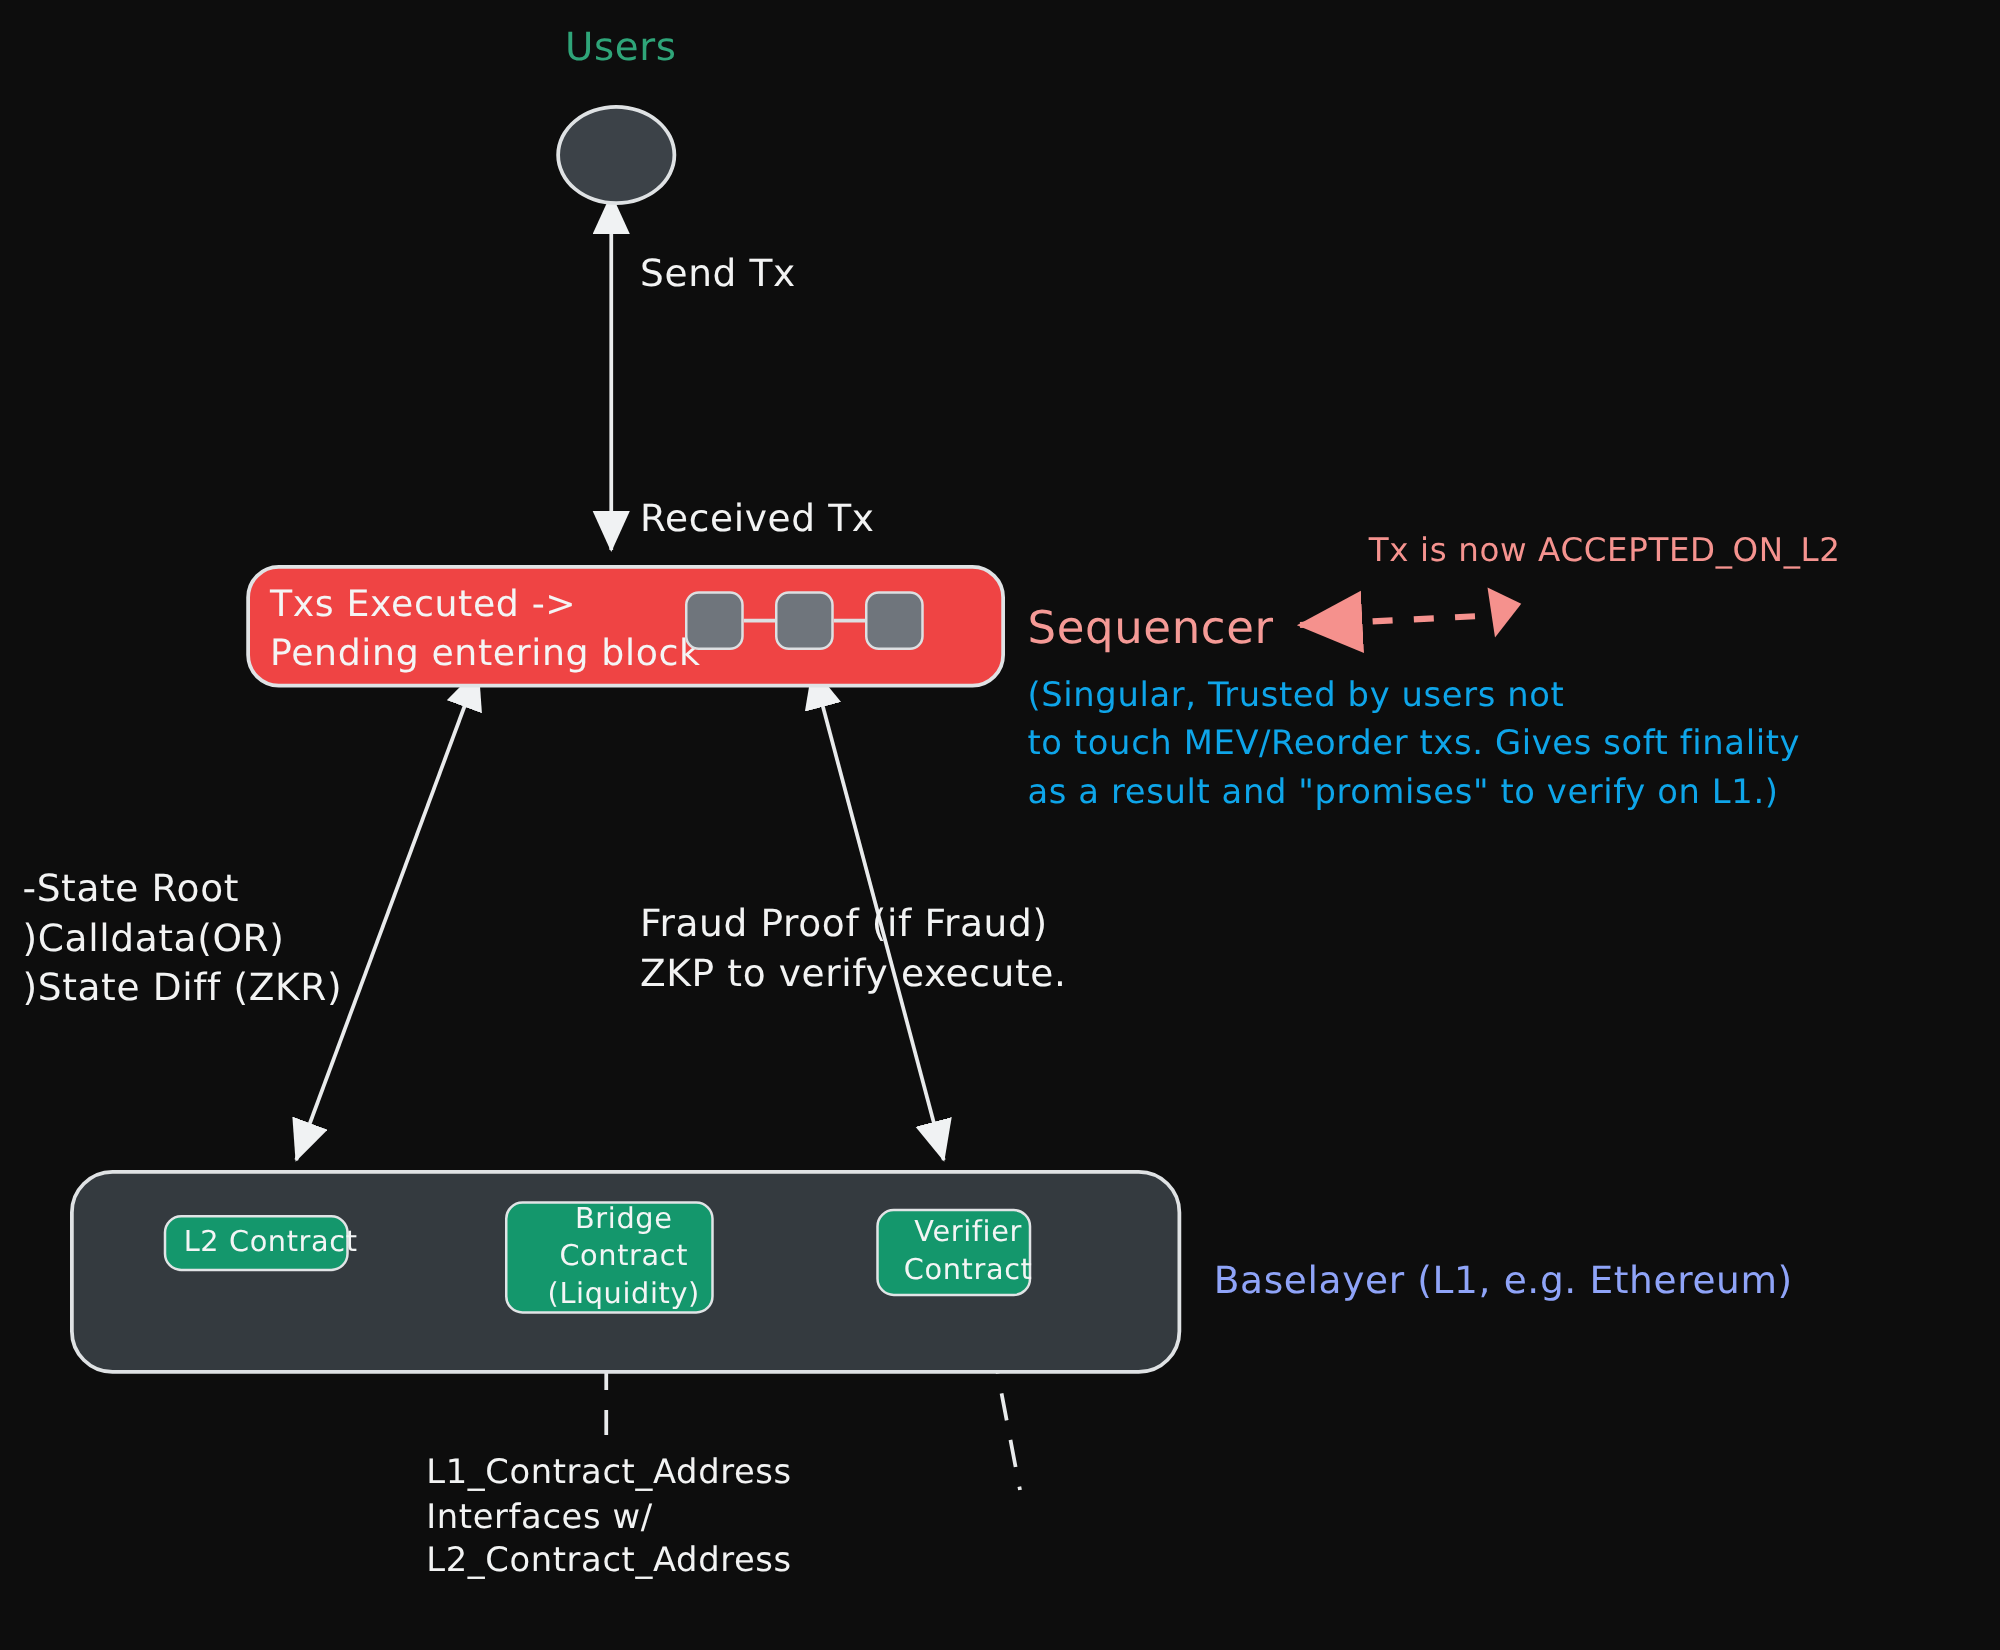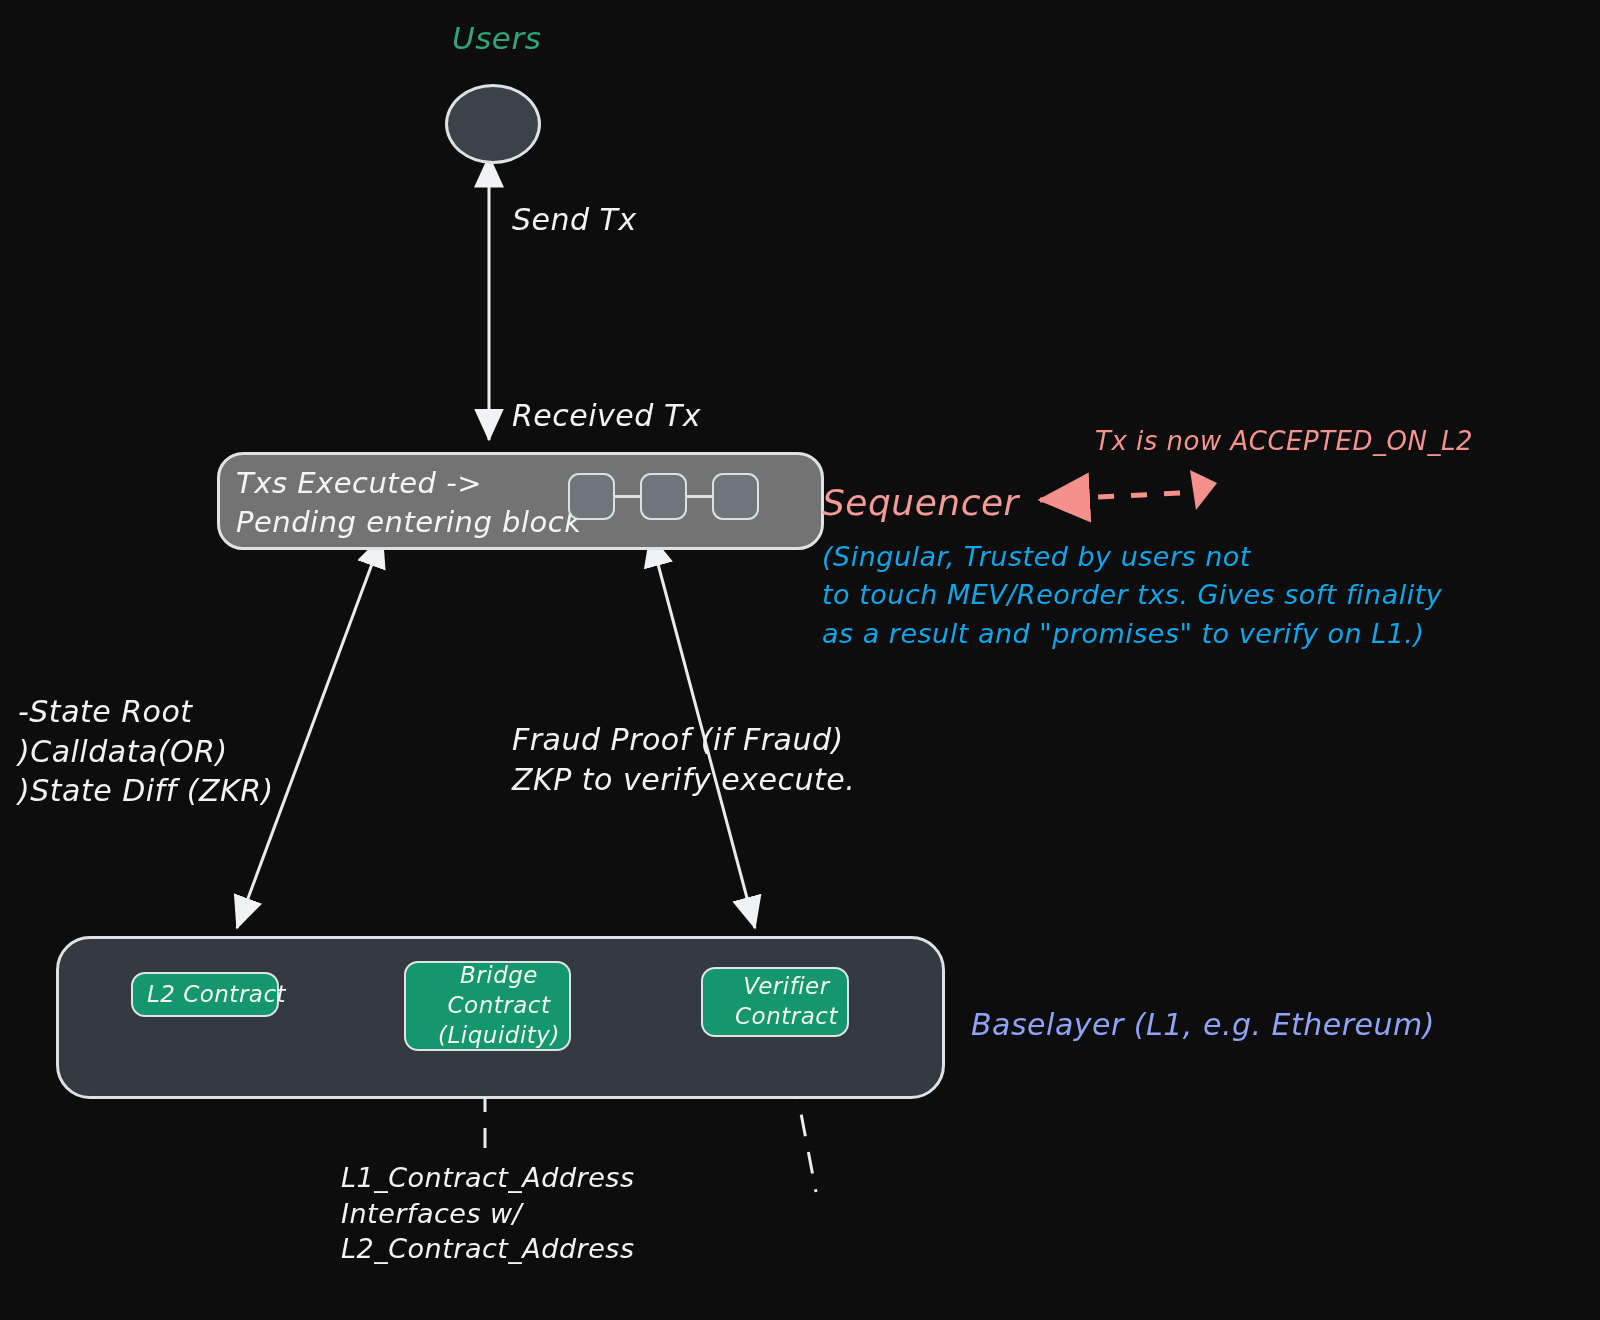--- a/index.html
+++ b/index.html
@@ -20,21 +20,20 @@
     position: absolute;
     top: 0; left: 0;
     width: 1600px;
     height: 1320px;
     pointer-events: none;
   }
   .hand {
     font-family: "DejaVu Sans", sans-serif;
     font-weight: 400;
     letter-spacing: 0.5px;
-    font-style: italic;
   }
   .lbl {
     position: absolute;
     white-space: pre;
     line-height: 1.32;
   }
 
   
   #users-label {
     left: 452px; top: 18px;
@@ -58,24 +57,23 @@
   #state-root-label { left: 18px;  top: 692px; font-size: 30px; }
   #fraud-proof-label{ left: 512px; top: 720px; font-size: 30px; }
   #iface-label      { left: 341px; top: 1160px; font-size: 27px; }
 
   
   #sequencer-box {
     position: absolute;
     left: 197px; top: 452px;
     width: 607px; height: 98px;
     border-radius: 26px;
-    background: #737373;
+    background: #ef4444;
     border: 3px solid #e0e3e5;
     box-sizing: border-box;
-    margin-left: 20px;
   }
   #sequencer-box-text {
     position: absolute;
     left: 16px; top: 9px;
     font-size: 29px;
     color: #f4f5f5;
     line-height: 1.35;
     white-space: pre;
   }
   #blocks-chain {
@@ -135,21 +133,21 @@
     line-height: 1.3;
     display: flex;
     align-items: center;
     justify-content: center;
     text-align: center;
     white-space: pre;
     padding-left: 23px;
   }
   #l2-contract     { left: 72px;  top: 33px; width: 148px; height: 45px; }
   #bridge-contract { left: 345px; top: 22px; width: 167px; height: 90px; }
-  #verifier-contract{left: 642px; top: 28px; width: 148px; height: 70px; }
+  #verifier-contract{left: 642px; top: 28px; width: 124px; height: 70px; }
 
   #baselayer-label {
     left: 971px; top: 1005px;
     font-size: 30px;
     color: #8fa4f8;
   }
   #finality-label {
     left: 791px; top: 1200px;
     font-size: 29px;
     color: #8fa4f8;

